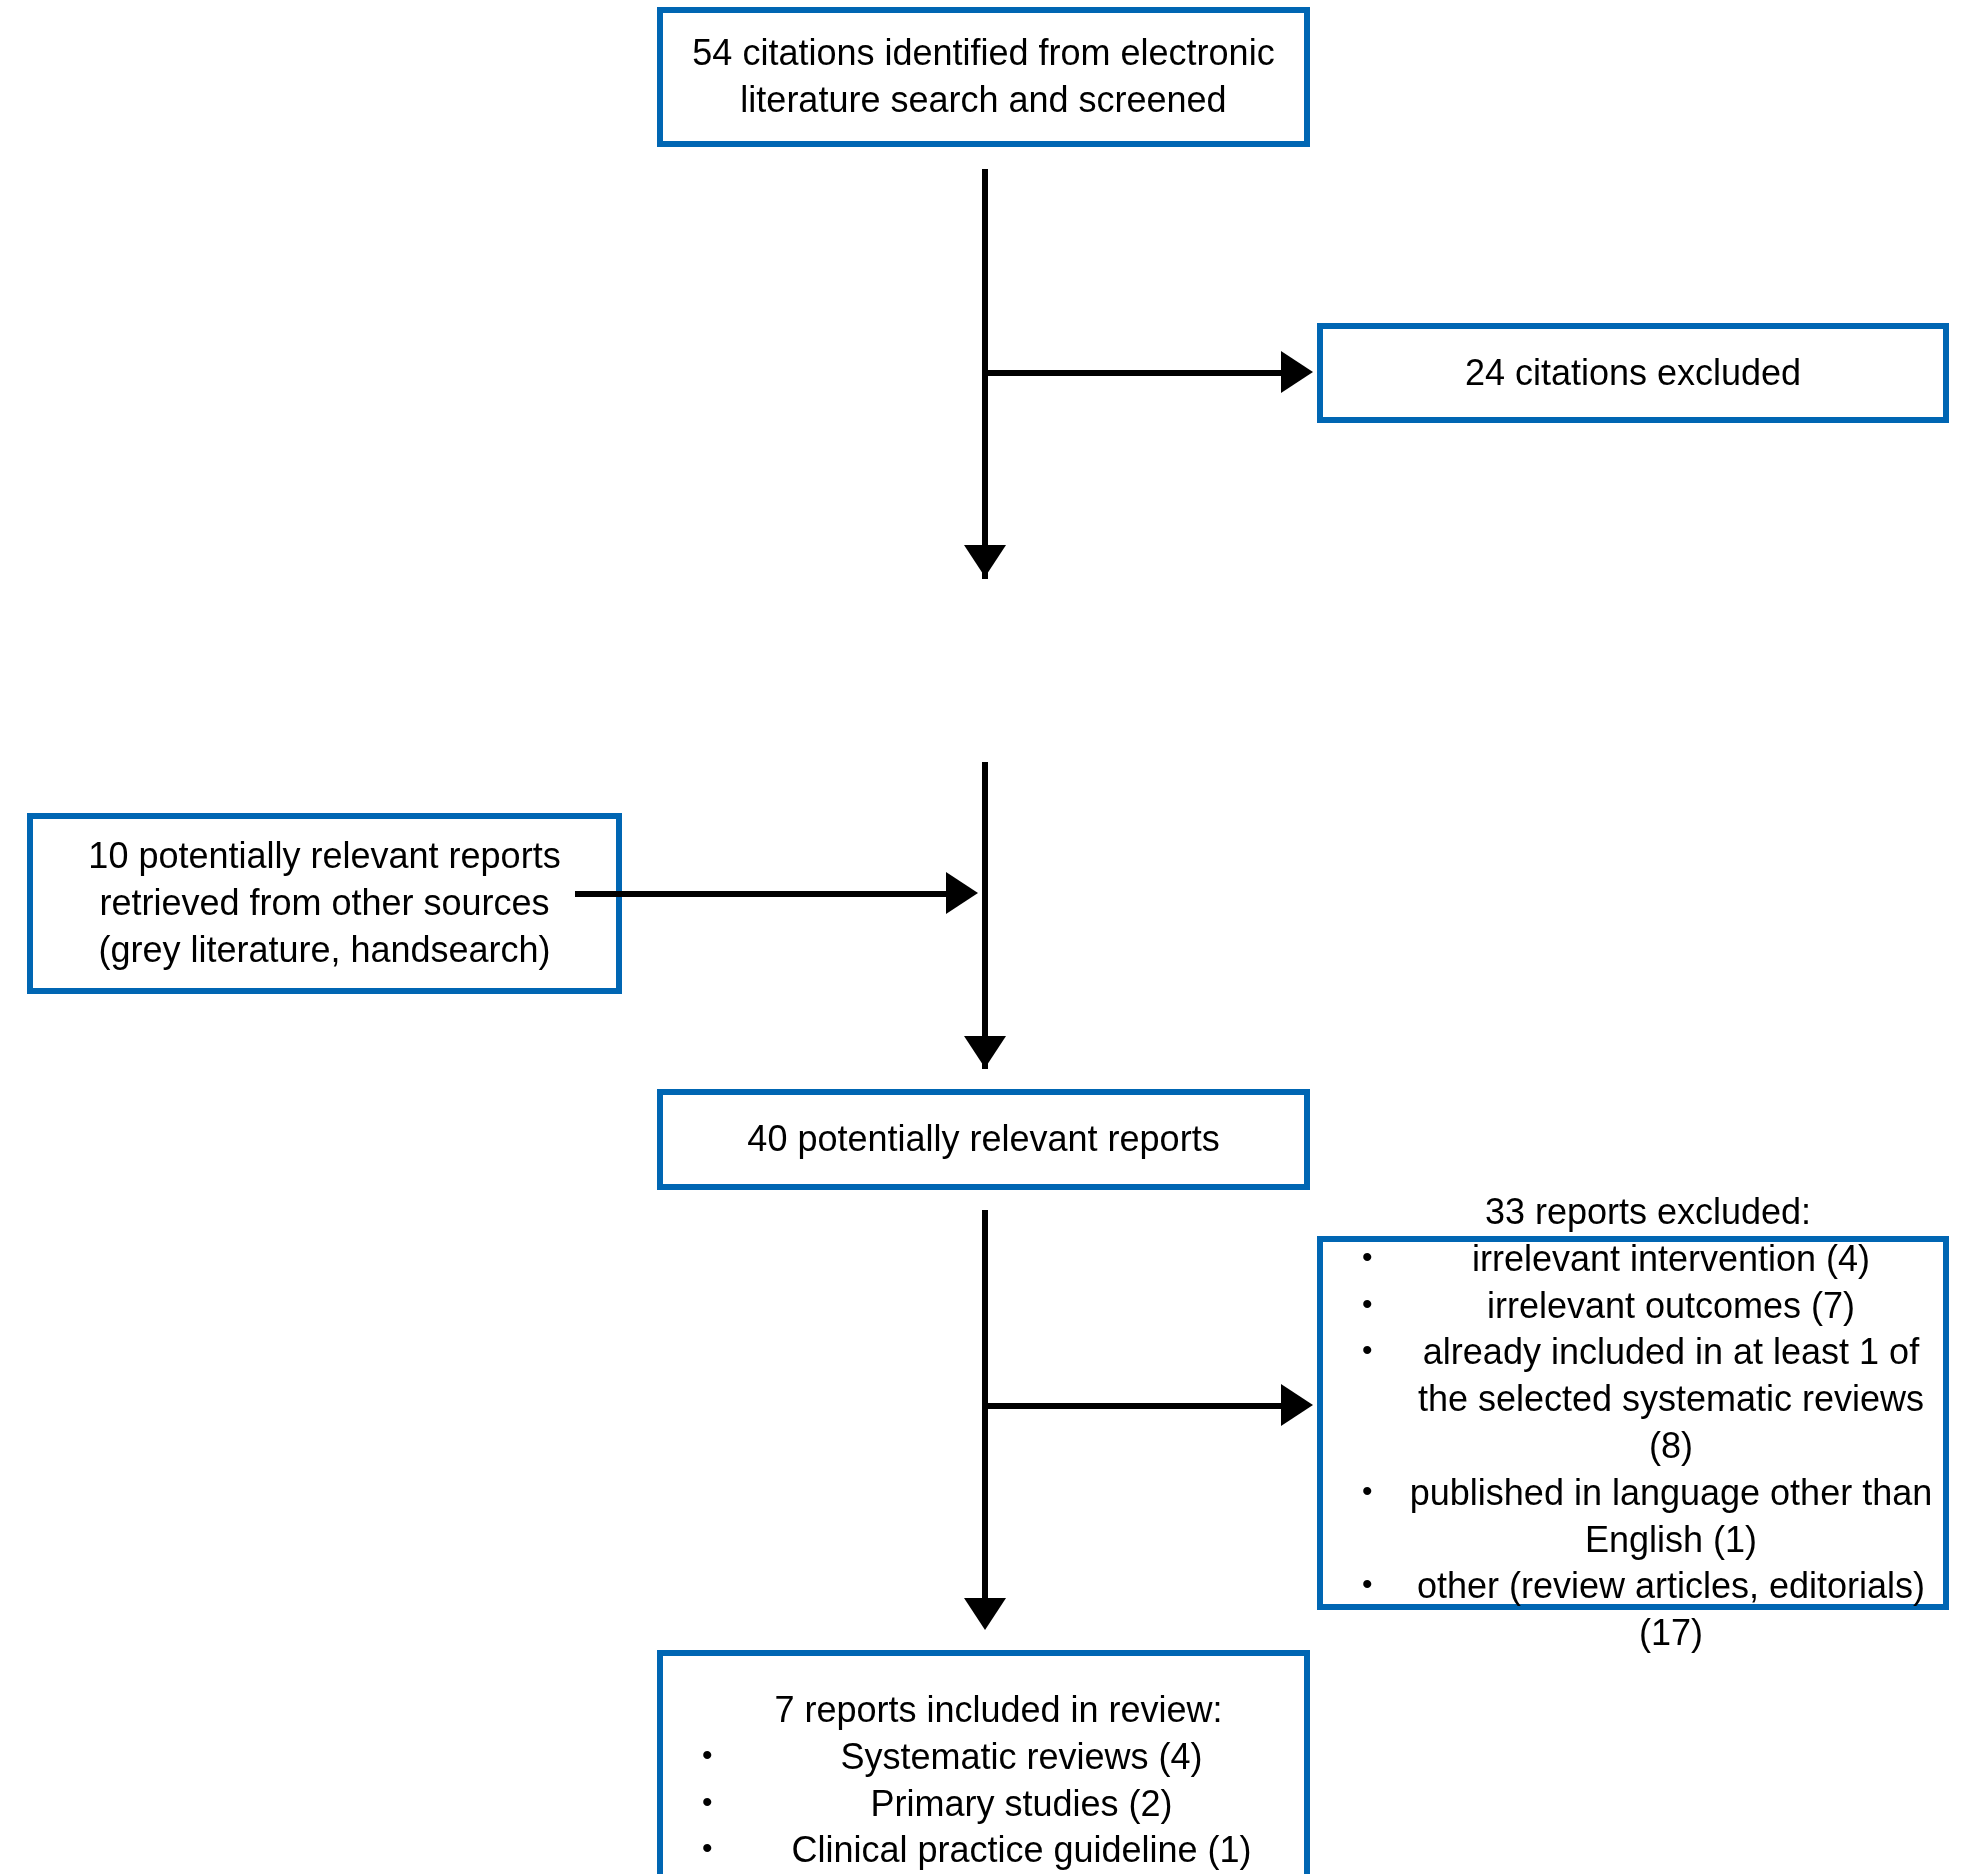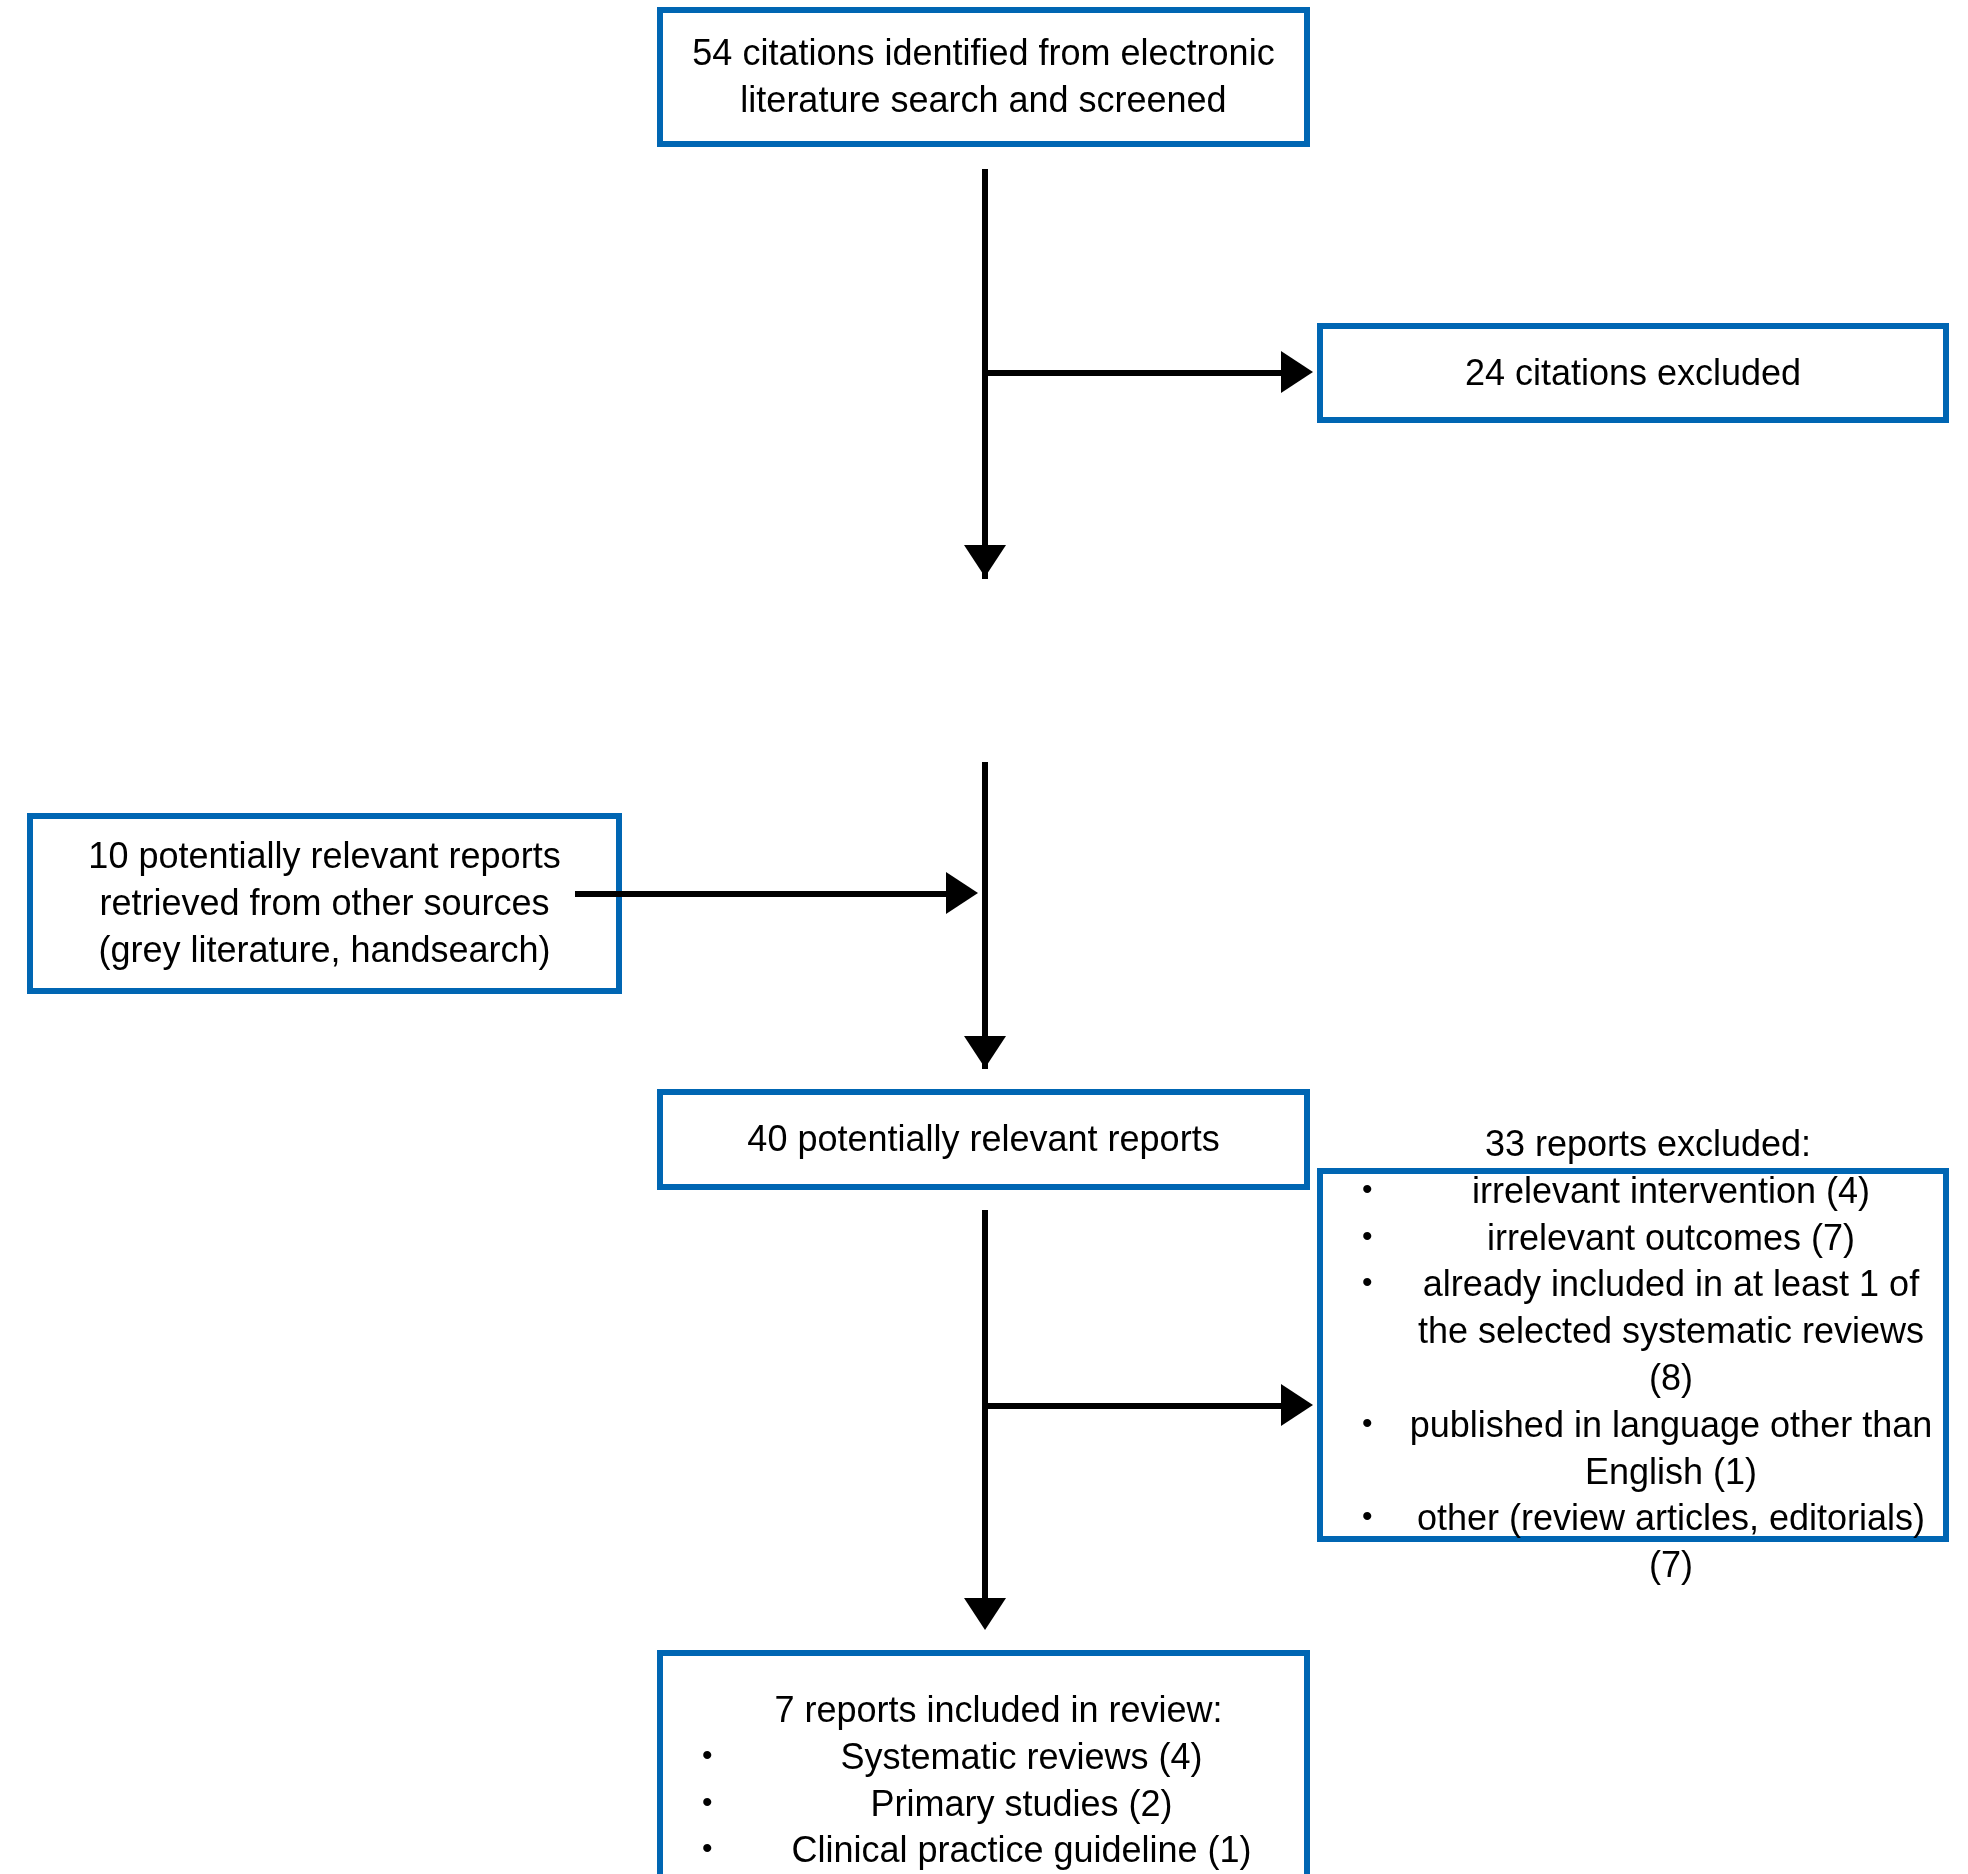--- a/index.html
+++ b/index.html
@@ -137,29 +137,29 @@
       <div class="lead">40 potentially relevant reports</div>
     </div>
   </div>
 
   <div class="vline" style="left:982px; top:1210px; height:388px;"></div>
   <div class="arrow-down" style="left:964px; top:1598px;"></div>
 
   <div class="hline" style="left:982px; top:1403px; width:303px;"></div>
   <div class="arrow-right" style="left:1281px; top:1384px;"></div>
 
-  <div class="box leftal" style="left:1317px; top:1168px; width:632px; height:374px;">
+  <div class="box leftal" style="left:1317px; top:1236px; width:632px; height:374px;">
     <div class="inner">
       <div class="lead">33 reports excluded:</div>
       <ul class="bullets">
         <li>irrelevant intervention (4)</li>
         <li>irrelevant outcomes (7)</li>
         <li>already included in at least 1 of the selected systematic reviews (8)</li>
         <li>published in language other than English (1)</li>
-        <li>other (review articles, editorials) (7)</li>
+        <li>other (review articles, editorials) (17)</li>
       </ul>
     </div>
   </div>
 
   <div class="box leftal" style="left:657px; top:1650px; width:653px; height:261px;">
     <div class="inner">
       <div class="lead">7 reports included in review:</div>
       <ul class="bullets">
         <li>Systematic reviews (4)</li>
         <li>Primary studies (2)</li>

